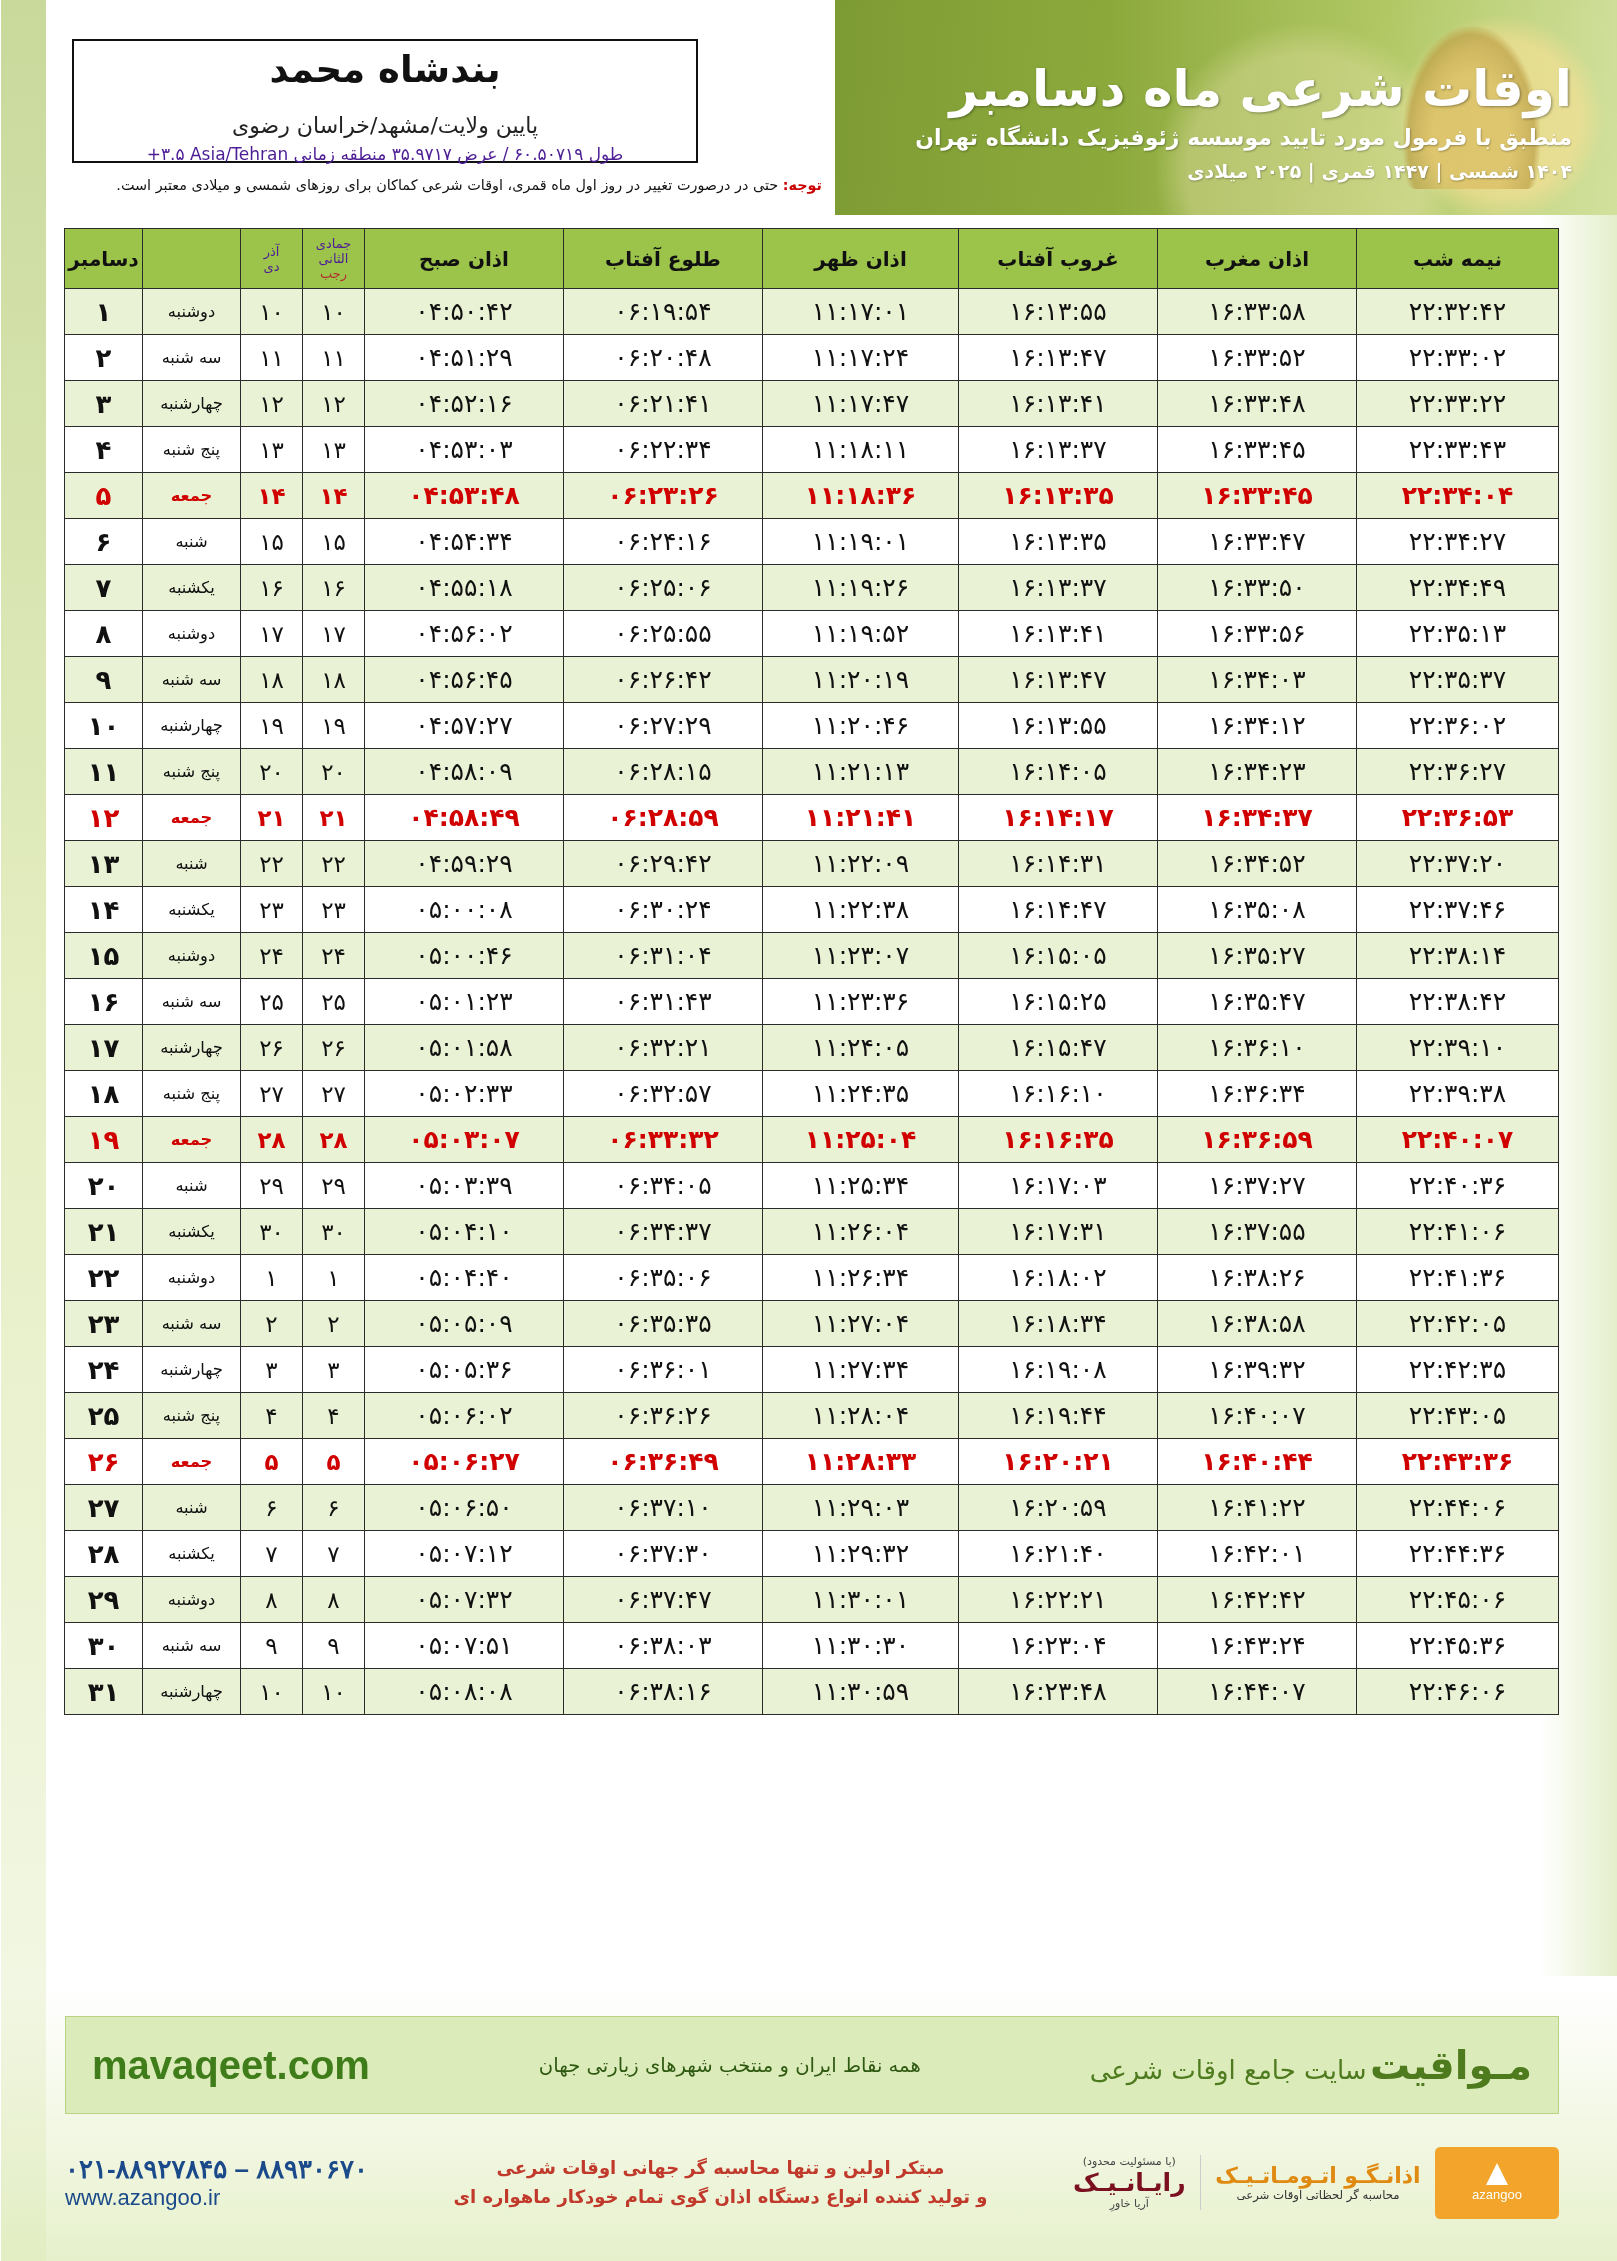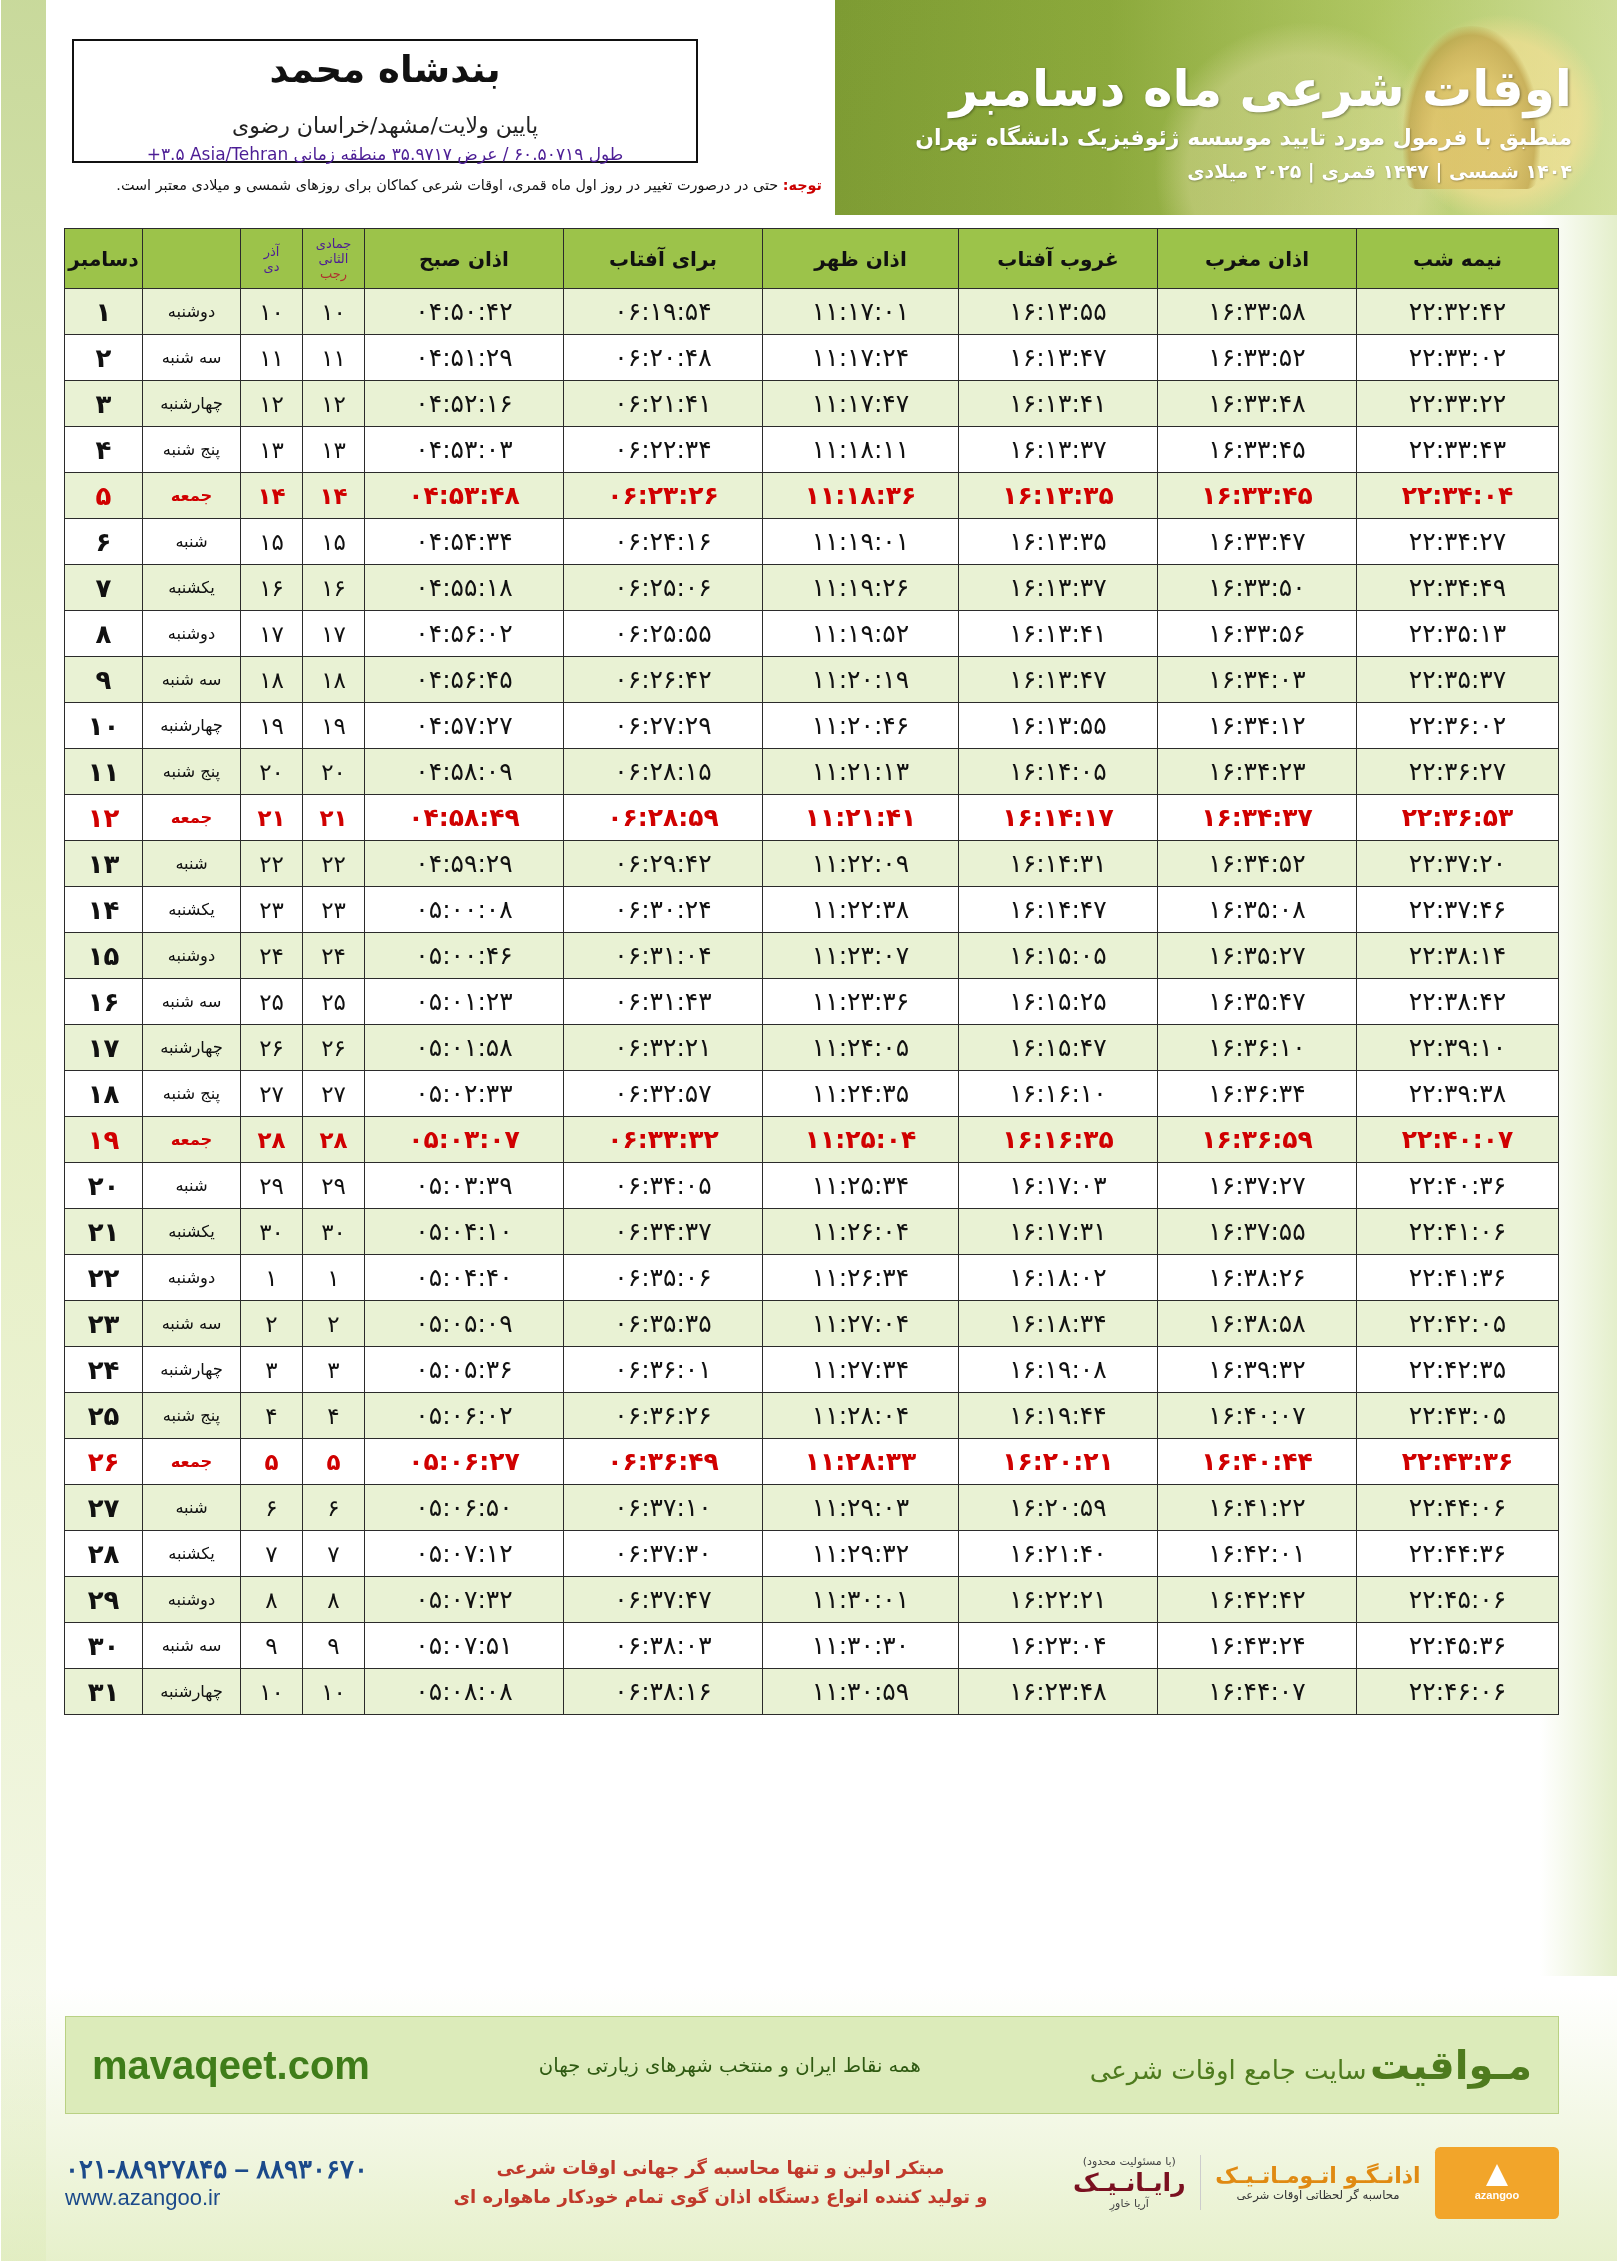--- a/index.html
+++ b/index.html
@@ -143,21 +143,21 @@
   .fb-right { display: flex; align-items: center; gap: 14.4px; }
   .logo-azangoo {
     width: 124px; height: 72px; background: #f2a52a; border-radius: 5.2px;
     display: flex; flex-direction: column; align-items: center; justify-content: center;
     color: #fff; position: relative;
   }
   .logo-azangoo .mark {
     width: 0; height: 0; border-left: 11.7px solid transparent; border-right: 11.7px solid transparent;
     border-bottom: 22px solid #ffffff; margin-bottom: 2.6px;
   }
-  .logo-azangoo .txt { font-size: 11px; font-weight: bold; font-family:"Liberation Sans",sans-serif;}
+  .logo-azangoo .txt { font-size: 13px; font-weight: normal; font-family:"Liberation Sans",sans-serif;}
   .logo-azan-fa {
     text-align: center; color: #111;
   }
   .logo-azan-fa .l1 { font-size: 22px; font-weight: bold; color:#e08a12; }
   .logo-azan-fa .l2 { font-size: 11.7px; color:#333; }
   .logo-rayanik {
     text-align: center; color: #111; border-right: 1.3px solid #ccc; padding-right: 14.4px;
   }
   .logo-rayanik .l1 { font-size: 25px; font-weight: bold; color:#7a1020; }
   .logo-rayanik .l2 { font-size: 11px; color:#444; }
@@ -208,21 +208,21 @@
         <col style="width:62px">
         <col style="width:98px">
         <col style="width:78px">
     </colgroup>
     <thead>
       <tr>
         <th>نیمه شب</th>
         <th>اذان مغرب</th>
         <th>غروب آفتاب</th>
         <th>اذان ظهر</th>
-        <th>برای آفتاب</th>
+        <th>طلوع آفتاب</th>
         <th>اذان صبح</th>
         <th class="small">
           <span class="sub-s2">جمادی الثانی</span>
           <span class="sub-s">رجب</span>
         </th>
         <th class="small">
           <span class="sub-s2">آذر</span>
           <span class="sub-s2">دی</span>
         </th>
         <th class="small"></th>

